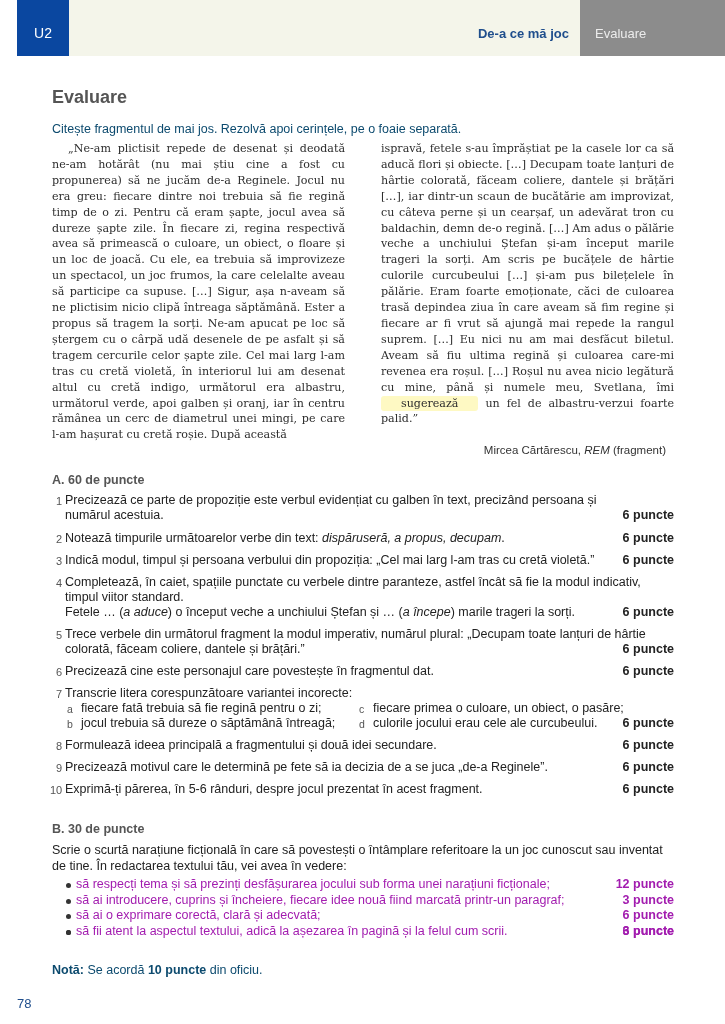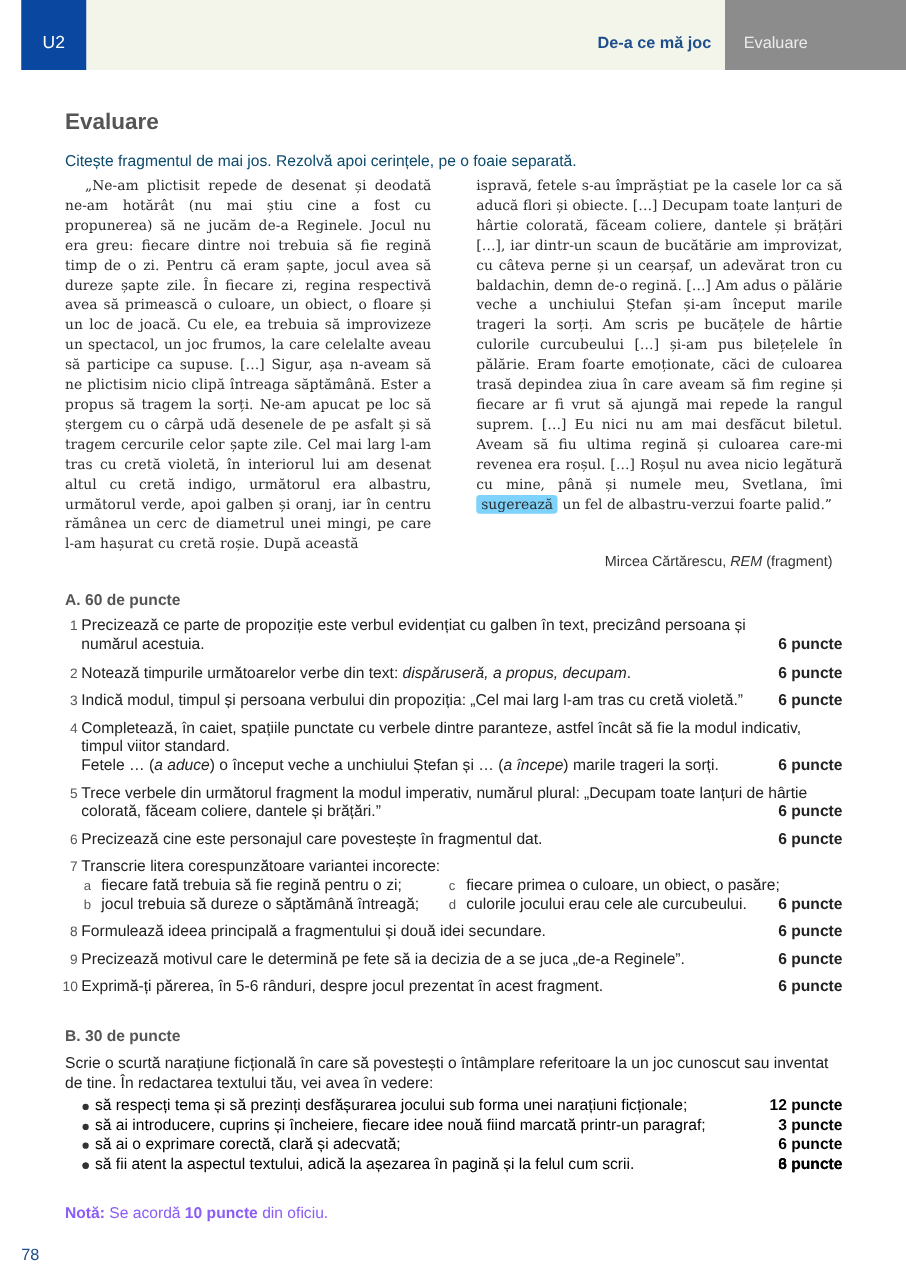--- a/index.html
+++ b/index.html
@@ -10,41 +10,41 @@
   .unit-tab { position: absolute; left: 0; top: 0; width: 52px; height: 56px; background: #0a47a0; color: #ffffff; font-size: 14px; display: flex; align-items: center; justify-content: center; padding-top: 10px; }
   .chapter { position: absolute; right: 173px; top: 0; height: 56px; display: flex; align-items: center; padding-top: 10px; color: #1f4e8c; font-weight: bold; font-size: 13px; }
   .section-tab { position: absolute; left: 563px; top: 0; width: 162px; height: 56px; background: #8c8c8c; color: #ececec; font-size: 13px; display: flex; align-items: center; padding-left: 15px; padding-top: 10px; }
 
   .page-title { position: absolute; left: 52px; top: 87px; font-size: 18px; font-weight: bold; color: #555555; }
   .instruction { position: absolute; left: 52px; top: 122px; font-size: 12.5px; color: #0c4a6e; }
 
   .fragment { position: absolute; left: 52px; top: 141px; width: 622px; display: flex; justify-content: space-between; font-family: "DejaVu Serif", serif; font-size: 11.1px; line-height: 15.9px; color: #2d2d2d; }
   .col { width: 293px; text-align: justify; }
   .col-left p { text-indent: 16px; }
-  .highlight { background: #7dd3fc; padding: 1px 4px; border-radius: 3px; }
+  .highlight { background: #fef9c3; padding: 1px 20px; border-radius: 3px; }
   .source { position: absolute; right: 59px; top: 444px; font-size: 11.5px; color: #333; }
   .source i { font-style: italic; }
 
   .sec-head { position: absolute; left: 52px; font-size: 12.5px; font-weight: bold; color: #555; }
   .items { position: absolute; left: 52px; width: 622px; font-size: 12.5px; line-height: 15px; color: #222; }
   .item { position: relative; padding-left: 13px; padding-right: 72px; margin-bottom: 7px; }
   .item .num { position: absolute; left: 4px; top: 1px; font-size: 11px; color: #555; }
   .item .num.wide { left: -2px; }
   .item .pts { position: absolute; right: 0; bottom: 0; font-weight: bold; }
   .item i { font-style: italic; }
   .opts { display: grid; grid-template-columns: 292px auto; column-gap: 0; padding-left: 0; }
   .opt { position: relative; padding-left: 16px; }
   .opt .letter { position: absolute; left: 2px; top: 1px; font-size: 10.5px; color: #555; }
 
   .b-text { position: absolute; left: 52px; top: 842px; width: 622px; font-size: 12.5px; line-height: 16px; color: #222; }
-  .bullets { position: absolute; left: 66px; top: 877px; width: 608px; font-size: 12.5px; line-height: 15.6px; color: #000000; }
+  .bullets { position: absolute; left: 66px; top: 877px; width: 608px; font-size: 12.5px; line-height: 15.6px; color: #a21caf; }
   .bullet { position: relative; padding-left: 10px; }
   .bullet::before { content: ""; position: absolute; left: 0; top: 6px; width: 5px; height: 5px; border-radius: 50%; background: #333; }
   .bullet .pts { position: absolute; right: 0; top: 0; font-weight: bold; }
-  .note { position: absolute; left: 52px; top: 963px; font-size: 12.5px; color: #8b5cf6; }
+  .note { position: absolute; left: 52px; top: 963px; font-size: 12.5px; color: #0c4a6e; }
   .note b { font-weight: bold; }
   .page-num { position: absolute; left: 17px; top: 996px; font-size: 13px; color: #1f4e8c; }
 </style>
 </head>
 <body>
 
 <div class="header">
   <div class="unit-tab">U2</div>
   <div class="chapter">De-a ce mă joc</div>
   <div class="section-tab">Evaluare</div>

